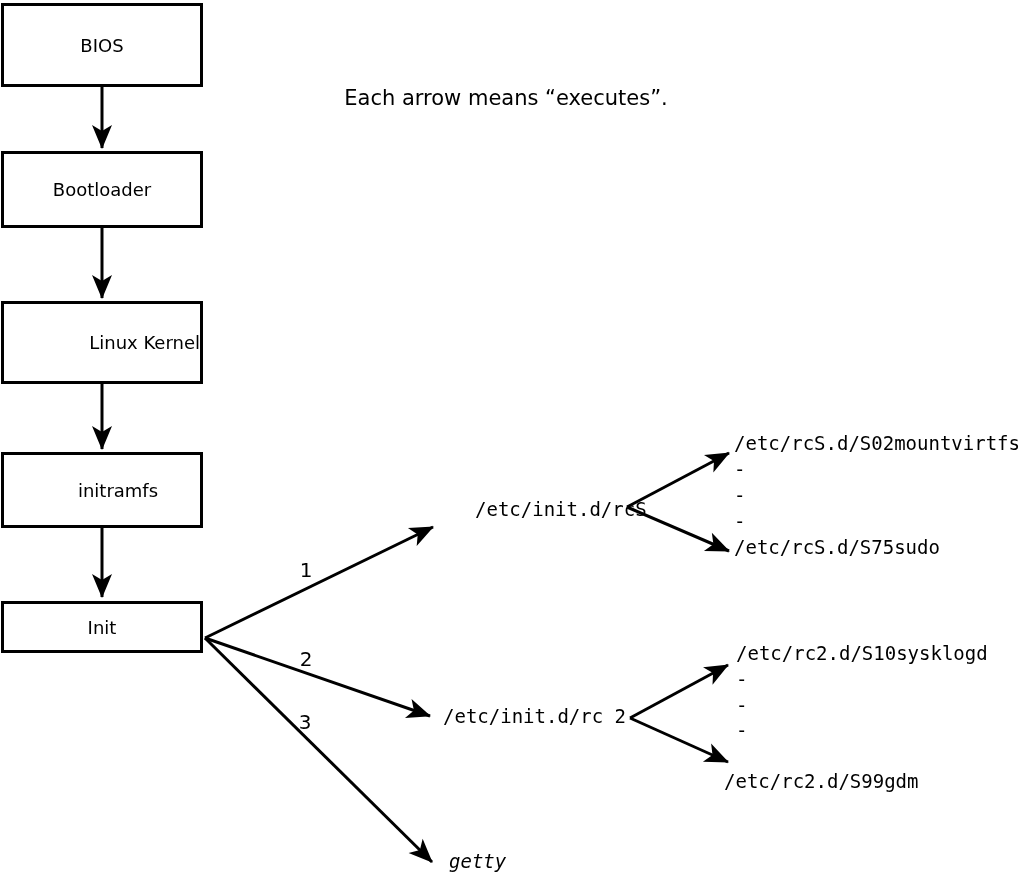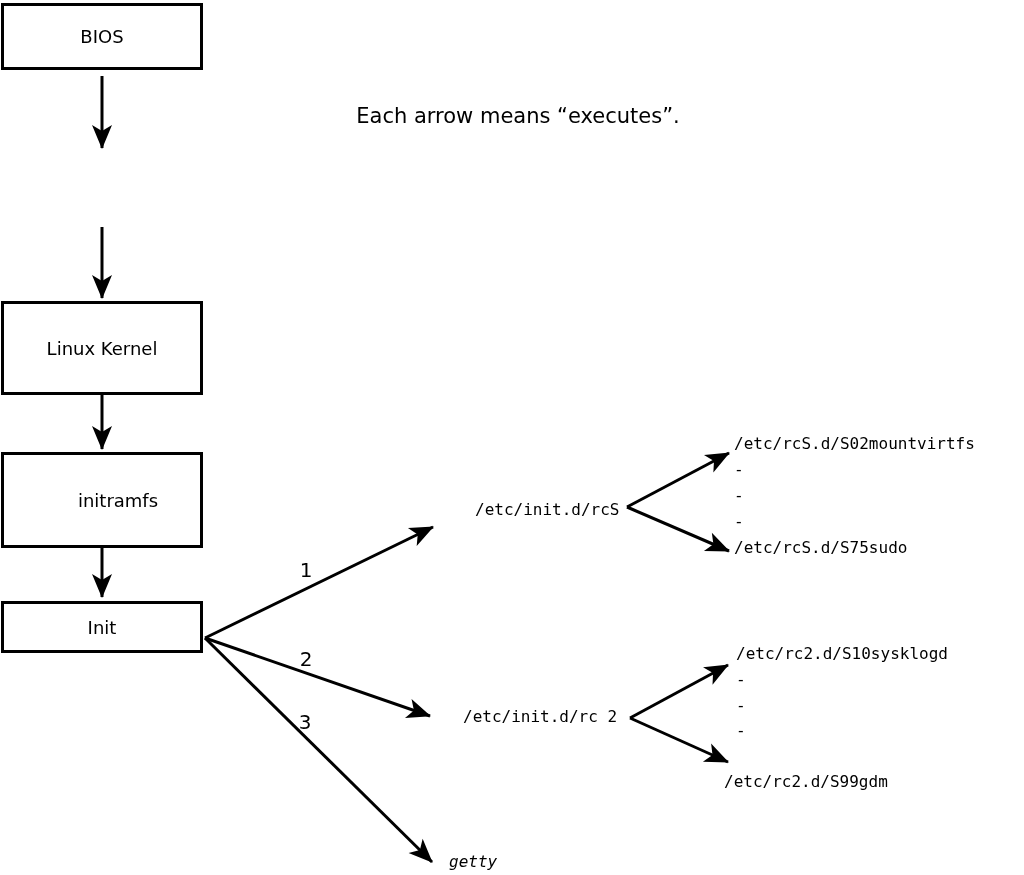--- a/index.html
+++ b/index.html
@@ -43,21 +43,21 @@
   }
   .branch-num {
     position: absolute;
     transform: translate(-50%, -50%);
     font-size: 20px;
   }
   .mono-label {
     position: absolute;
     transform: translateY(-54%);
     font-family: "DejaVu Sans Mono", "Liberation Mono", monospace;
-    font-size: 16px;
+    font-size: 19px;
     white-space: nowrap;
   }
 </style>
 </head>
 <body>
 
 <div class="canvas">
 
   <svg class="arrows-layer" width="1024" height="875" viewBox="0 0 1024 875" xmlns="http://www.w3.org/2000/svg">
     <defs>
@@ -73,41 +73,44 @@
       <line x1="205" y1="638" x2="433" y2="527" marker-end="url(#ah)"></line>
       <line x1="205" y1="638" x2="430" y2="716" marker-end="url(#ah)"></line>
       <line x1="205" y1="638" x2="432" y2="862" marker-end="url(#ah)"></line>
       <line x1="627" y1="507" x2="729" y2="453" marker-end="url(#ah)"></line>
       <line x1="627" y1="507" x2="729" y2="551" marker-end="url(#ah)"></line>
       <line x1="630" y1="718" x2="728" y2="665" marker-end="url(#ah)"></line>
       <line x1="630" y1="718" x2="728" y2="762" marker-end="url(#ah)"></line>
     </g>
   </svg>
 
-  <div class="node-box" style="top:3px;   height:67px;">
+  <div class="node-box" style="top:3px;   height:84px;">
     <span>BIOS</span>
   </div>
-  <div class="node-box" style="top:301px; height:94px;">
+  <div class="node-box" style="top:151px; height:77px;">
+    <span>Bootloader</span>
+  </div>
+  <div class="node-box" style="top:301px; height:83px;justify-content:flex-end;">
     <span>Linux Kernel</span>
   </div>
-  <div class="node-box" style="top:452px; height:96px;padding-left:32px;">
+  <div class="node-box" style="top:452px; height:76px;padding-left:32px;">
     <span>initramfs</span>
   </div>
   <div class="node-box" style="top:601px; height:52px;">
     <span>Init</span>
   </div>
 
-  <div class="note" style="left:506px; top:116px;margin-left:12px;">Each arrow means “executes”.</div>
+  <div class="note" style="left:506px; top:98px;">Each arrow means “executes”.</div>
 
   <div class="branch-num" style="left:306px; top:570px;">1</div>
   <div class="branch-num" style="left:306px; top:659px;">2</div>
   <div class="branch-num" style="left:305px; top:722px;">3</div>
 
   <div class="mono-label" style="left:447px; top:510px;margin-left:28px;">/etc/init.d/rcS</div>
-  <div class="mono-label" style="left:443px; top:717px;margin-left:20px;">/etc/init.d/rc 2</div>
+  <div class="mono-label" style="left:443px; top:717px;">/etc/init.d/rc 2</div>
   <div class="mono-label" style="left:449px; top:862px;font-style:italic;">getty</div>
 
   <div class="mono-label" style="left:734px; top:444px;">/etc/rcS.d/S02mountvirtfs</div>
   <div class="mono-label" style="left:734px; top:470px;">-</div>
   <div class="mono-label" style="left:734px; top:496px;">-</div>
   <div class="mono-label" style="left:734px; top:522px;">-</div>
   <div class="mono-label" style="left:734px; top:548px;">/etc/rcS.d/S75sudo</div>
 
   <div class="mono-label" style="left:736px; top:654px;">/etc/rc2.d/S10sysklogd</div>
   <div class="mono-label" style="left:736px; top:680px;">-</div>

